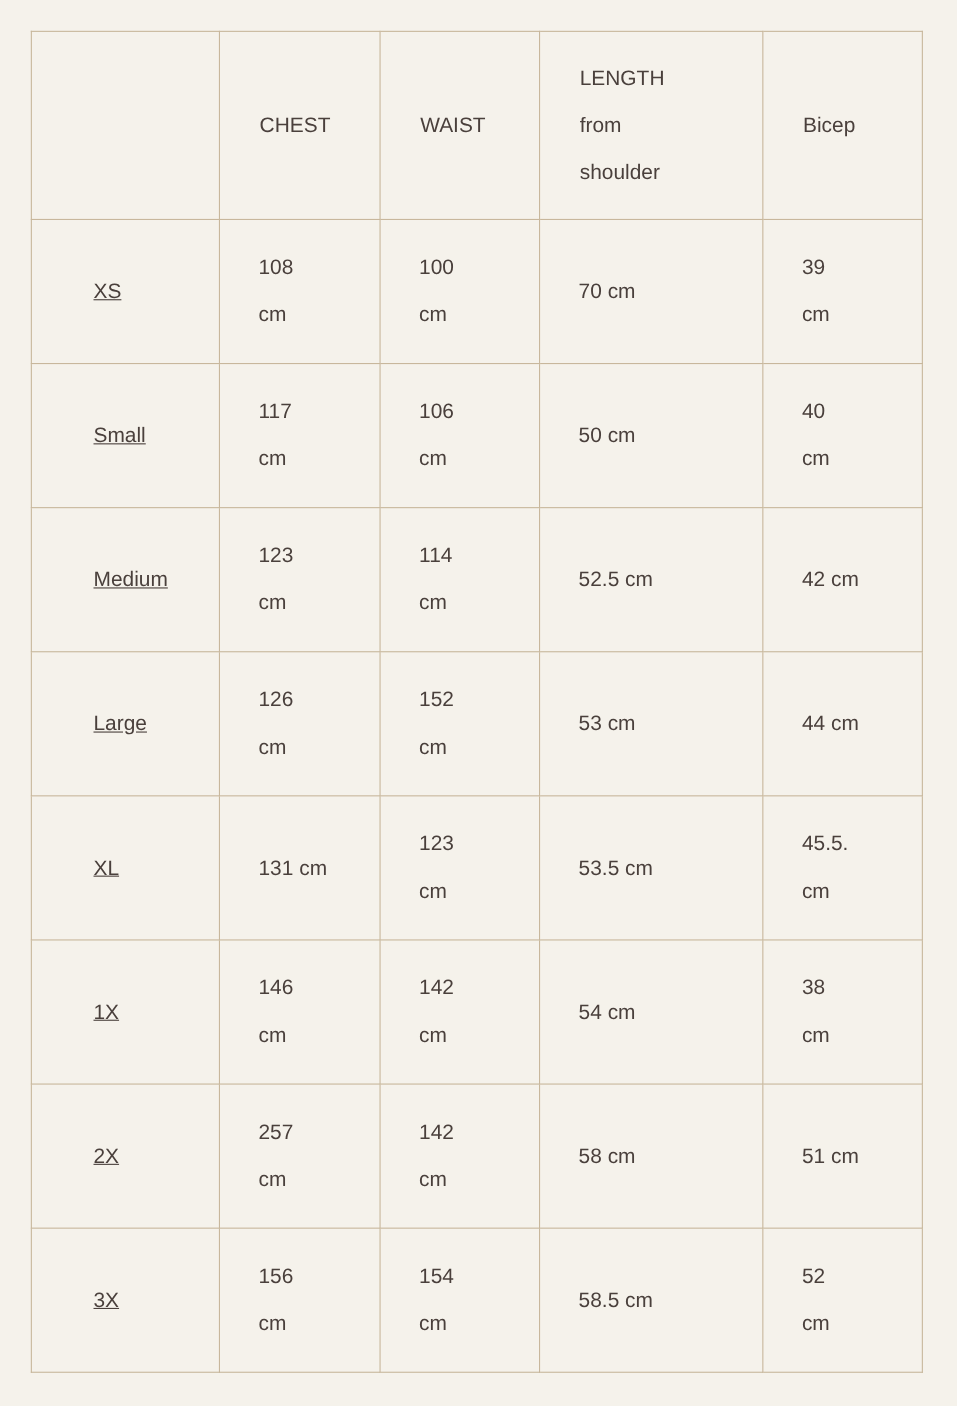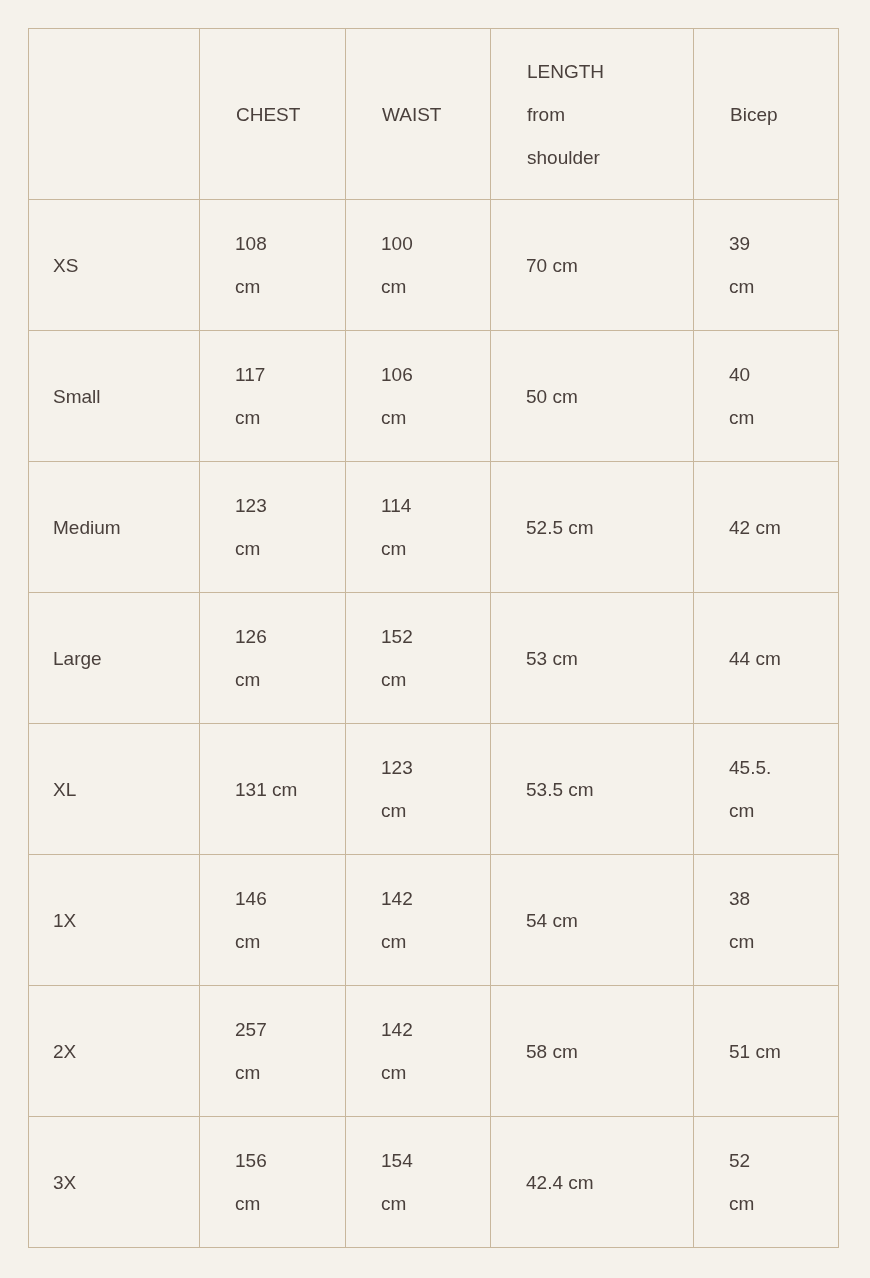--- a/index.html
+++ b/index.html
@@ -60,21 +60,22 @@
 
   .size-table thead th.th-size {
     
   }
 
   .size-table tbody td {
     height: 131px;
   }
 
   .size-table tbody td.cell-size {
-    padding-left: 24px;
+    padding-left: 56px;
+    text-decoration: underline;
   }
 
   .size-table tbody td.cell-measure {
     padding-left: 35px;
   }
 
   .size-table thead th.th-label {
     padding-left: 36px;
   }
 
@@ -287,21 +288,21 @@
               <span class="unit">cm</span>
             </span>
           </td>
           <td class="cell-measure">
             <span class="val-wrap">
               <span class="num">154</span>
               <span class="unit">cm</span>
             </span>
           </td>
           <td class="cell-measure">
-            <span class="val-flat">42.4 cm</span>
+            <span class="val-flat">58.5 cm</span>
           </td>
           <td class="cell-measure">
             <span class="val-wrap">
               <span class="num">52</span>
               <span class="unit">cm</span>
             </span>
           </td>
         </tr>
       </tbody>
   </table>

